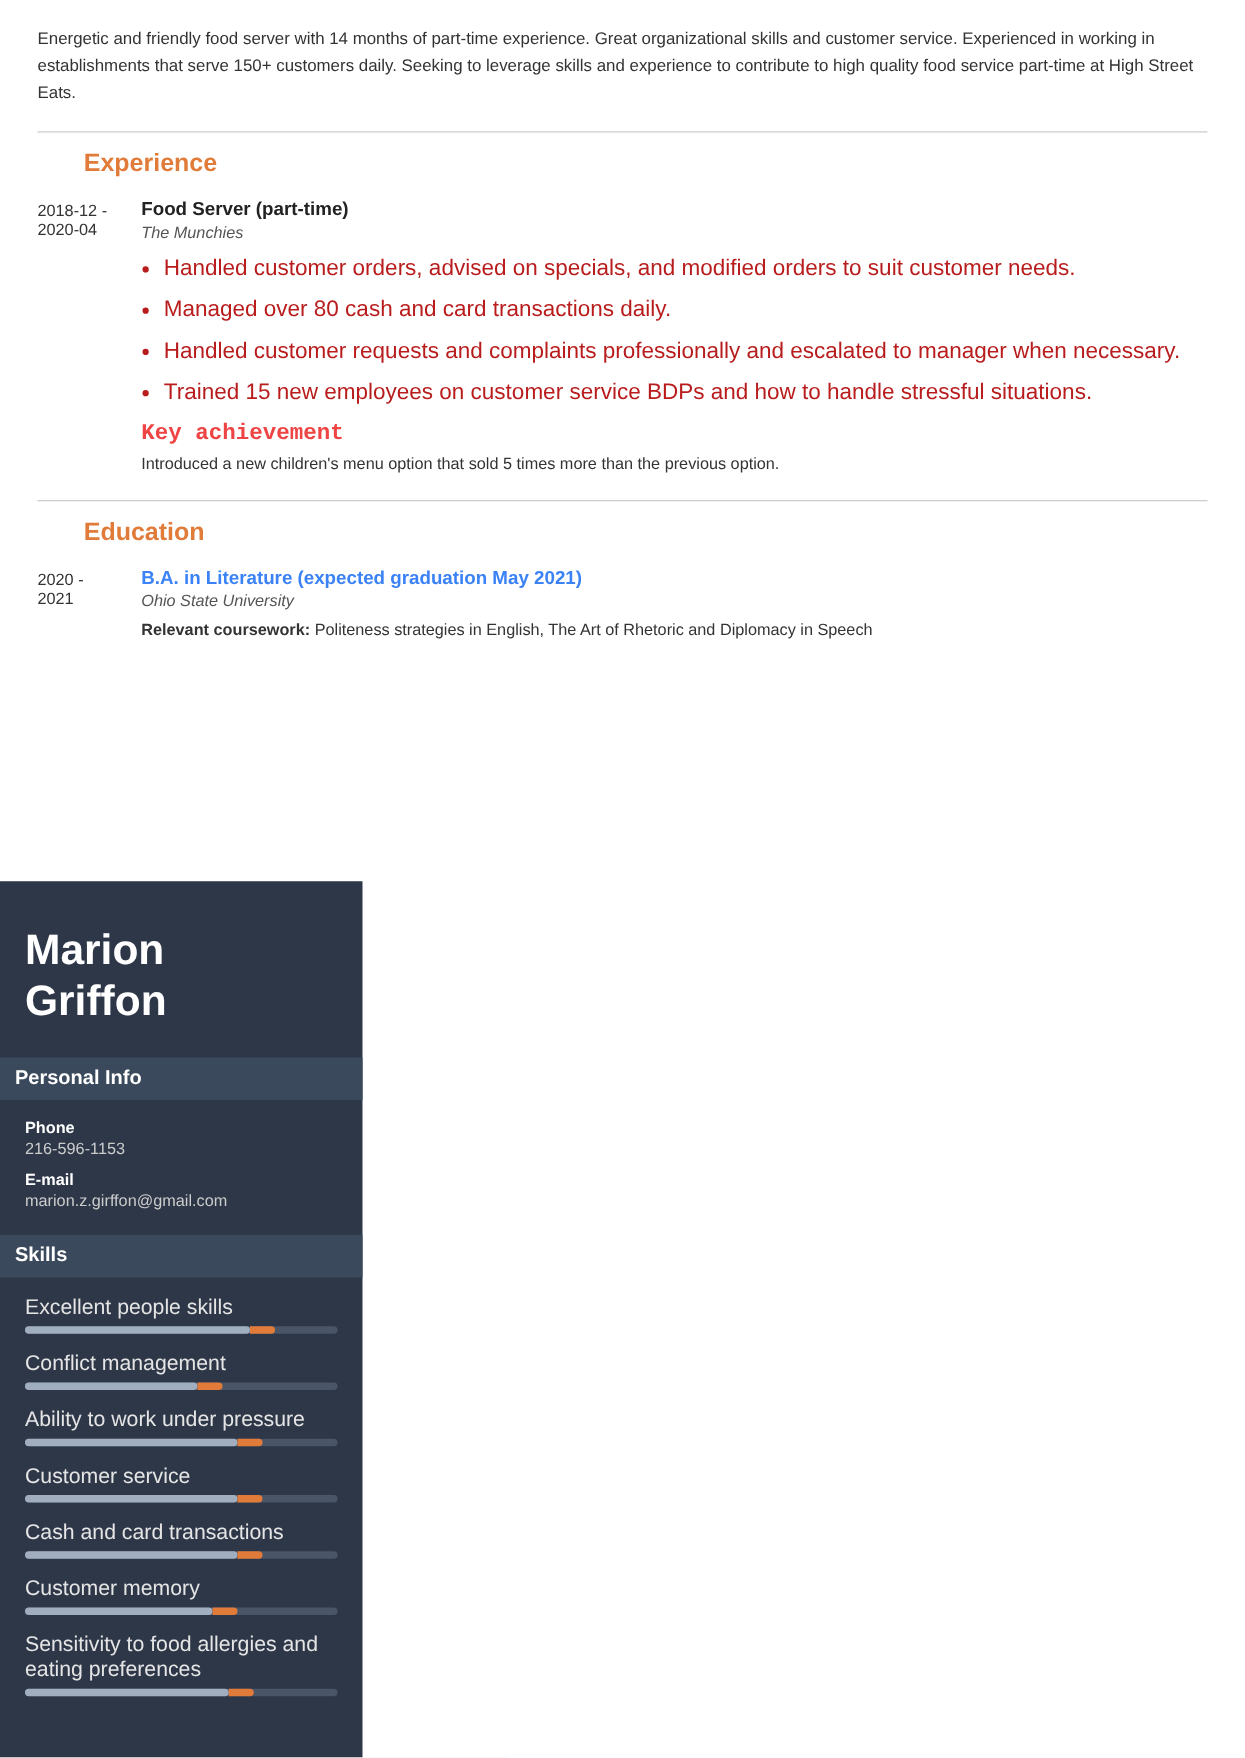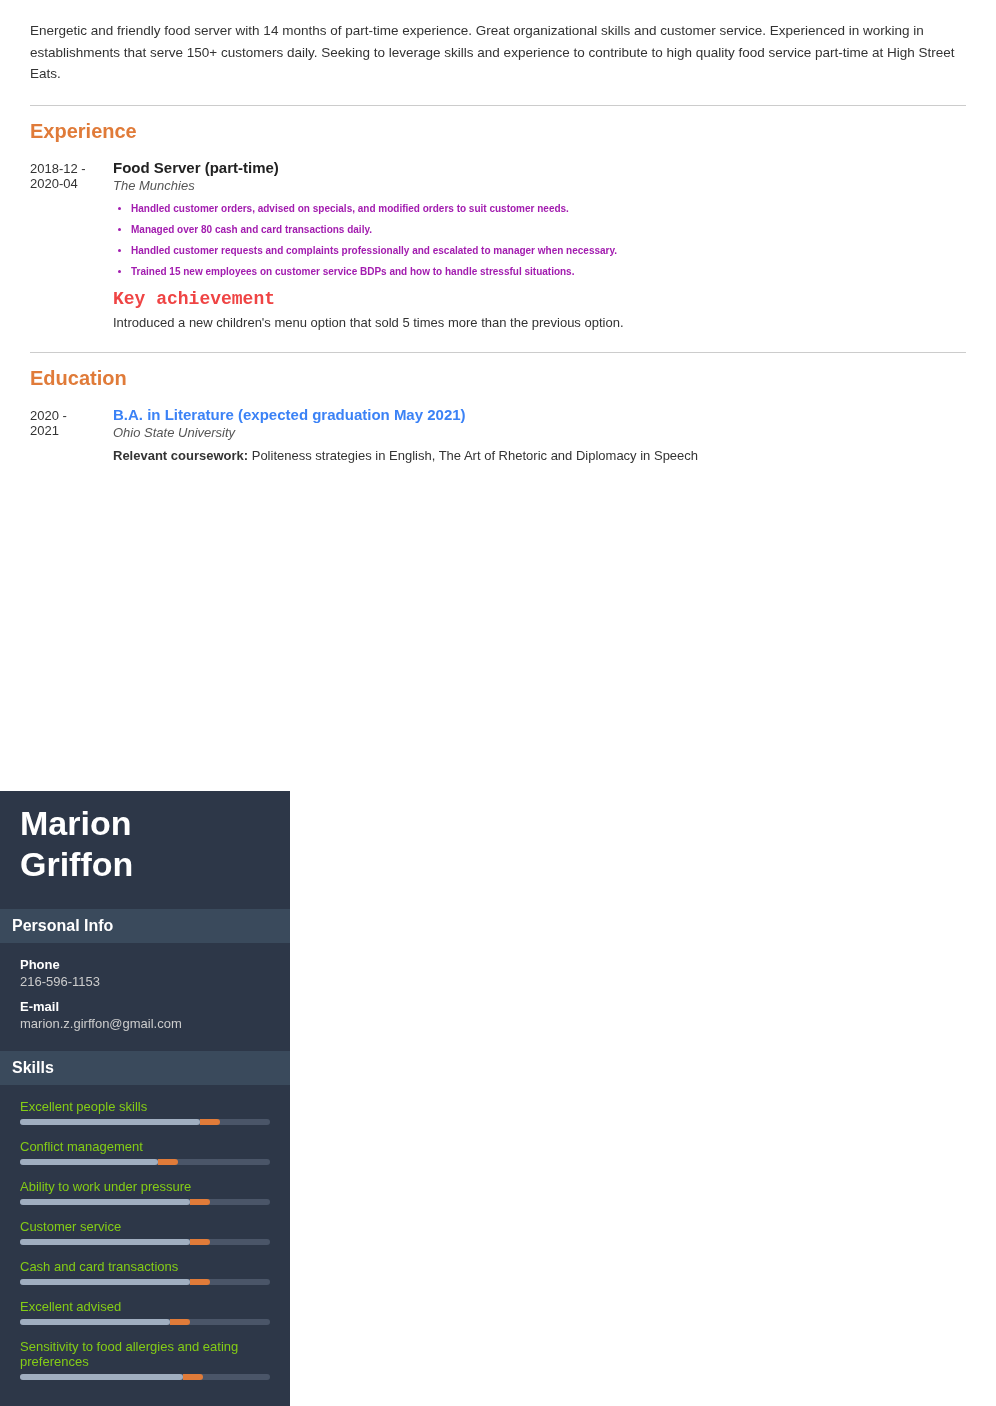--- a/index.html
+++ b/index.html
@@ -34,20 +34,21 @@
     .section-divider {
       border: none;
       border-top: 1px solid #ccc;
       margin-bottom: 14px;
     }
     .section-title {
       font-size: 20px;
       font-weight: bold;
       color: #e07b39;
       margin-bottom: 16px;
+      margin-left: 37px;
     }
     .exp-entry, .edu-entry {
       display: flex;
       gap: 8px;
       margin-bottom: 20px;
     }
     .date-col {
       min-width: 75px;
       font-size: 13px;
       color: #333;
@@ -67,25 +68,24 @@
       color: #555;
       font-size: 13px;
       margin-bottom: 8px;
     }
     .bullet-list {
       list-style: disc;
       padding-left: 18px;
       margin-bottom: 10px;
     }
     .bullet-list li {
-      font-size: 10px;
-      color: #a21caf;
+      font-size: 18px;
+      color: #b91c1c;
       margin-bottom: 6px;
       line-height: 1.5;
-      font-weight: bold;
     }
     .key-achievement-title {
       font-weight: bold;
       font-size: 18px;
       color: #ef4444;
       margin-bottom: 4px;
       font-family: Liberation Mono, monospace;
     }
     .key-achievement-text {
       font-size: 13px;
@@ -110,21 +110,21 @@
       line-height: 1.5;
     }
     .coursework-text strong {
       font-weight: bold;
     }
     
     .right-col {
       width: 290px;
       background: #2d3748;
       color: #fff;
-      padding: 12px 20px;
+      padding: 35px 20px;
     }
     .name-block {
       margin-bottom: 24px;
     }
     .name-text {
       font-size: 34px;
       font-weight: bold;
       color: #fff;
       line-height: 1.2;
     }
@@ -148,22 +148,22 @@
       color: #ccc;
       margin-bottom: 6px;
     }
     .skills-section {
       margin-top: 10px;
     }
     .skill-item {
       margin-bottom: 14px;
     }
     .skill-name {
-      font-size: 13px;
-      color: #84cc16;
+      font-size: 17px;
+      color: #e5e5e5;
       margin-bottom: 5px;
     }
     .skill-bar-bg {
       height: 6px;
       background: #4a5568;
       border-radius: 3px;
       position: relative;
       width: 100%;
     }
     .skill-bar-fill {
@@ -273,21 +273,21 @@
           </div>
         </div>
         <div class="skill-item">
           <div class="skill-name">Cash and card transactions</div>
           <div class="skill-bar-bg">
             <div class="skill-bar-fill" style="width: 68%;"></div>
             <div class="skill-bar-accent" style="left: 68%; width: 8%;"></div>
           </div>
         </div>
         <div class="skill-item">
-          <div class="skill-name">Excellent advised</div>
+          <div class="skill-name">Customer memory</div>
           <div class="skill-bar-bg">
             <div class="skill-bar-fill" style="width: 60%;"></div>
             <div class="skill-bar-accent" style="left: 60%; width: 8%;"></div>
           </div>
         </div>
         <div class="skill-item">
           <div class="skill-name">Sensitivity to food allergies and eating preferences</div>
           <div class="skill-bar-bg">
             <div class="skill-bar-fill" style="width: 65%;"></div>
             <div class="skill-bar-accent" style="left: 65%; width: 8%;"></div>

